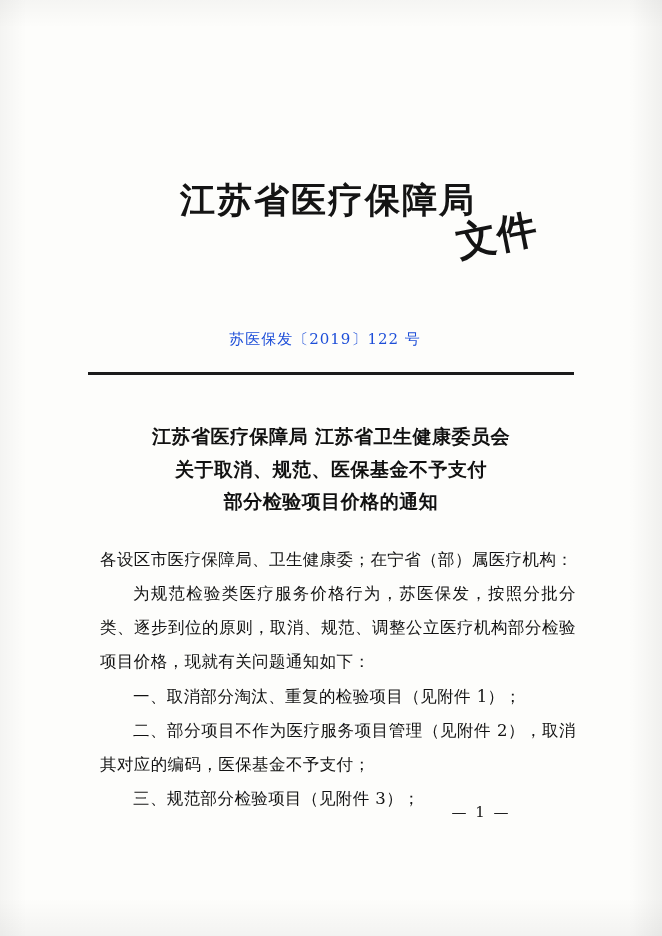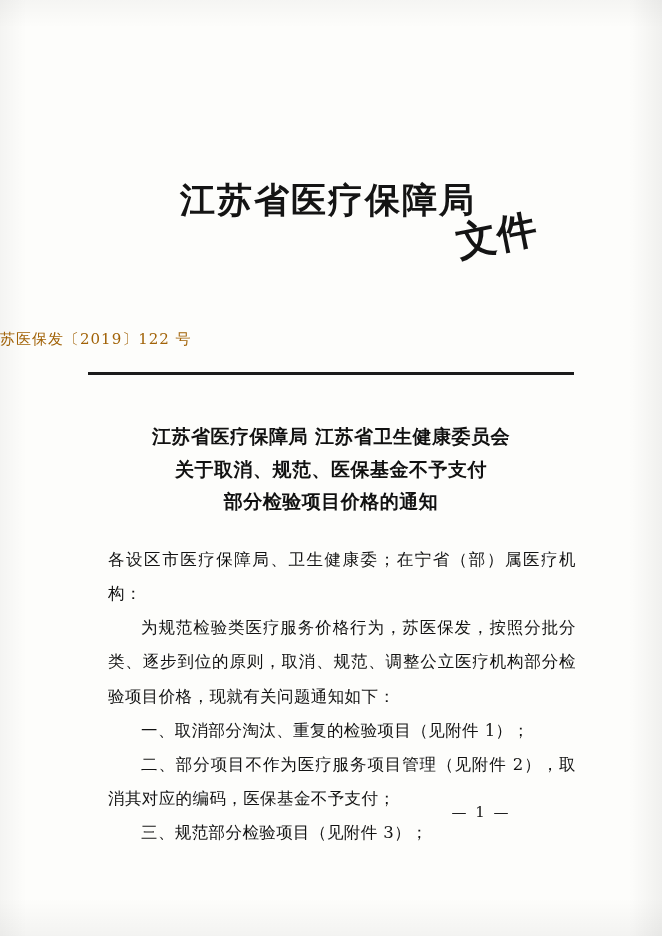--- a/index.html
+++ b/index.html
@@ -65,24 +65,24 @@
     color: #141414;
     transform: rotate(-11deg);
     letter-spacing: 1px;
   }
 
   .doc-number {
     position: absolute;
     left: 0;
     right: 12px;
     top: 330px;
-    text-align: left;
+    text-align: center;
     font-size: 15px;
     letter-spacing: 1px;
-    color: #a16207;
+    color: #1d4ed8;
   }
 
   .rule {
     position: absolute;
     left: 88px;
     right: 88px;
     top: 372px;
     height: 3px;
     background: #1b1b1b;
   }
@@ -97,21 +97,21 @@
   .title-line {
     font-weight: bold;
     font-size: 19px;
     line-height: 1.72;
     letter-spacing: 0.5px;
     color: #111;
   }
 
   .body-block {
     position: absolute;
-    left: 108px;
+    left: 100px;
     right: 86px;
     top: 543px;
   }
   .para {
     font-size: 16.5px;
     line-height: 2.07;
     color: #121212;
     letter-spacing: 0.4px;
     text-align: justify;
   }

